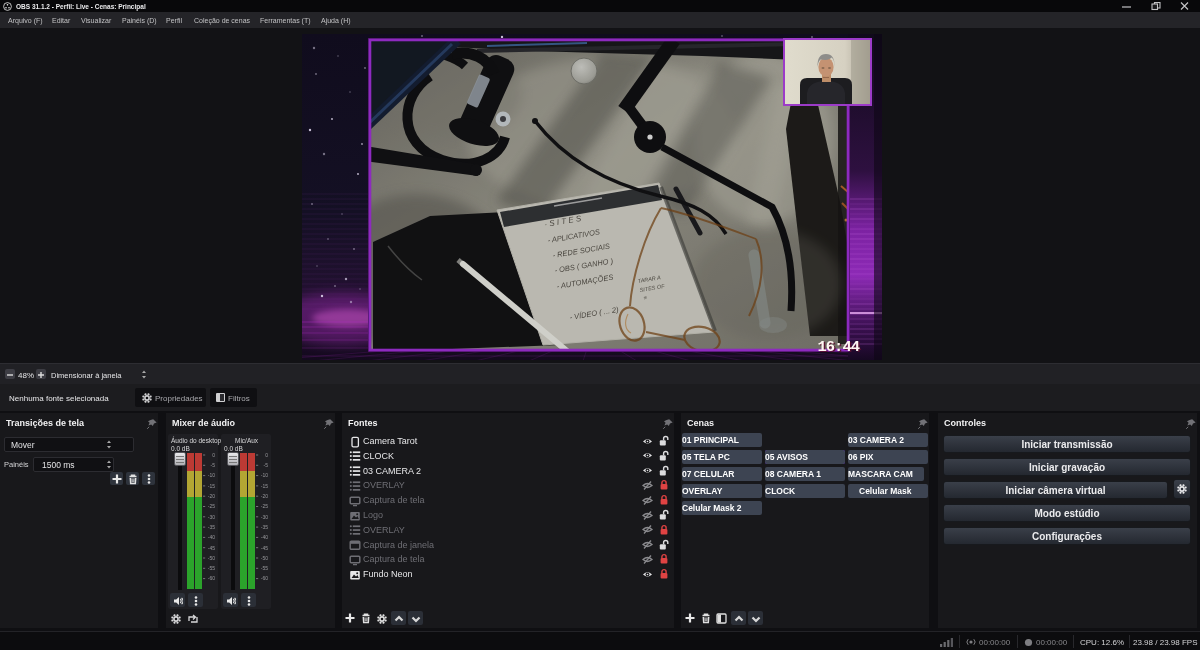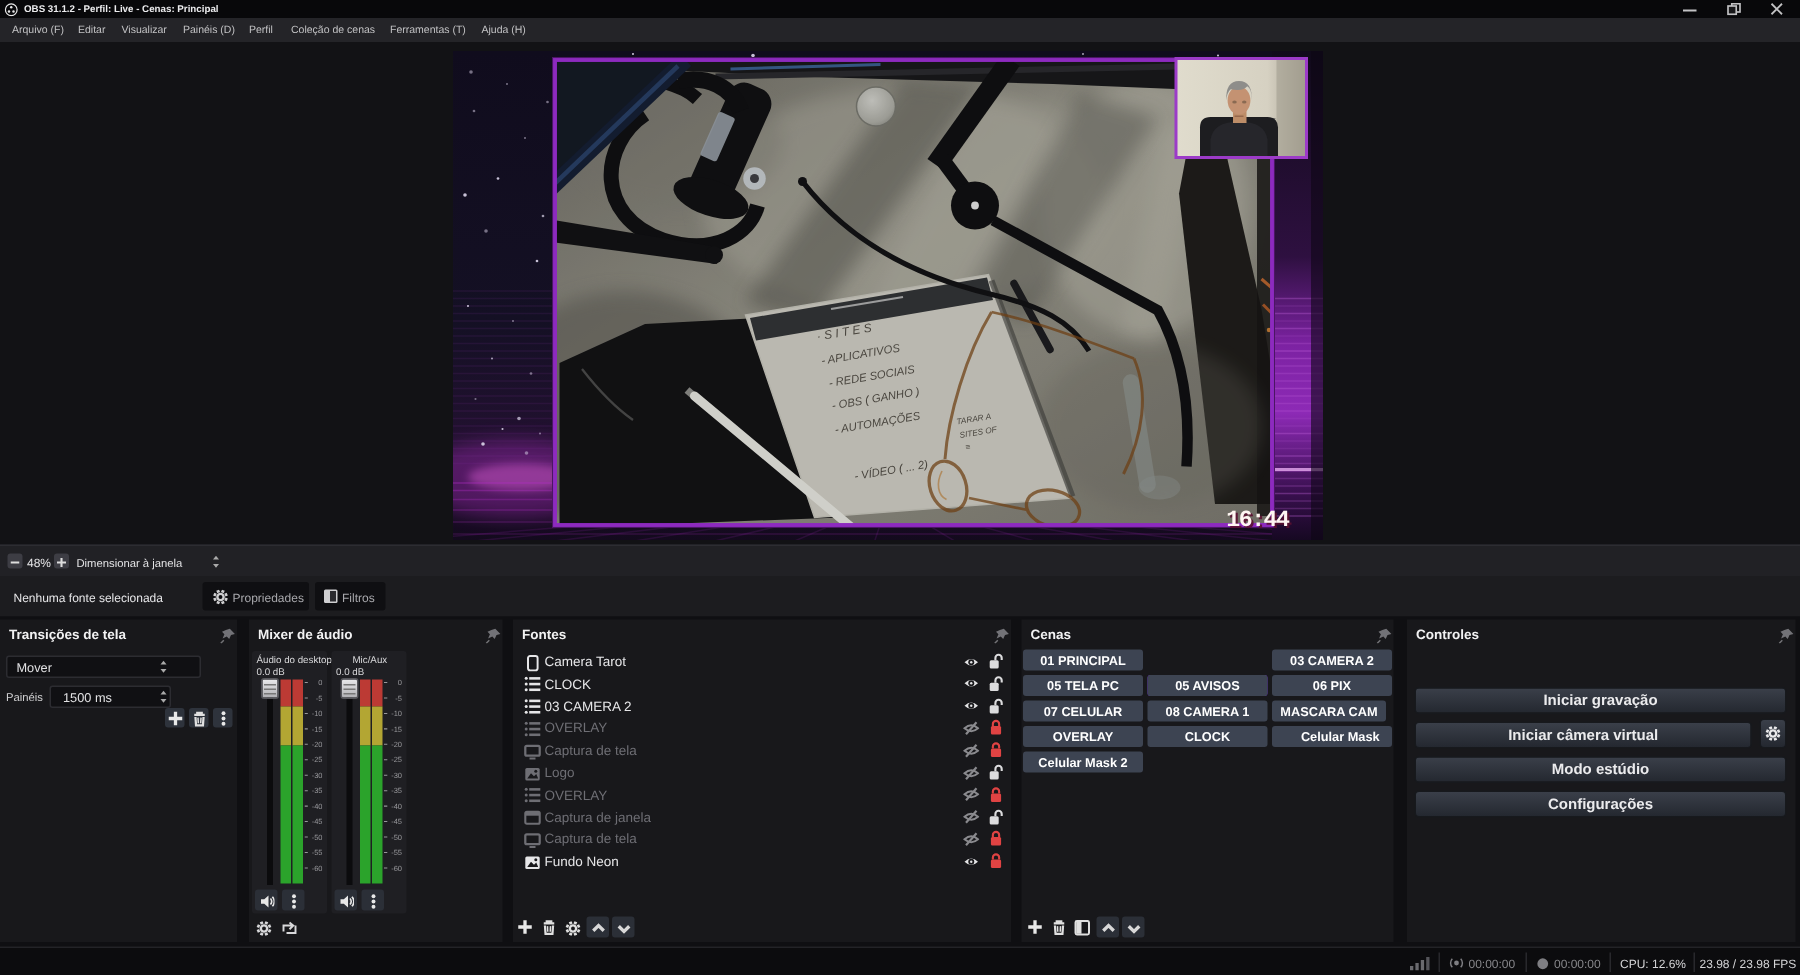--- a/index.html
+++ b/index.html
@@ -9,21 +9,21 @@
 .prev{left:0;top:28px;width:1200px;height:335px;background:#121215}
 .tb1{left:0;top:363px;width:1200px;height:21px;background:#212125;border-top:1px solid #2d2d32}
 .tb2{left:0;top:384px;width:1200px;height:27px;background:#1c1c1f}
 .dockarea{left:0;top:411px;width:1200px;height:220px;background:#0f0f12}
 .dock{position:absolute;top:2px;height:215px;background:#18181b}
 .dhead{position:absolute;left:6px;top:5px;font-size:9px;font-weight:bold;color:#f2f2f3;white-space:nowrap}
 .sbar{left:0;top:631px;width:1200px;height:19px;background:#0c0c0e;border-top:1px solid #232327;color:#88888c;font-size:8px}
 .sbar span{white-space:nowrap}
 .inp{position:absolute;background:#101013;border:1px solid #2c2c31;border-radius:2px;color:#e2e2e4;font-size:8.5px}
 .ibtn{position:absolute;width:13px;height:13px;background:#2e333c;border-radius:2px}
-.scn{position:absolute;height:14px;background:#3d4452;border-radius:2px;color:#fff;font-size:8.5px;font-weight:bold;text-align:center;line-height:14.5px;overflow:hidden;white-space:nowrap}
+.scn{position:absolute;height:14px;background:#3d4452;border-radius:2px;color:#fff;font-size:8.5px;font-weight:bold;text-align:left;line-height:14.5px;overflow:hidden;white-space:nowrap}
 .cbtn{position:absolute;left:5px;width:248px;height:18px;background:linear-gradient(#3a3f49,#242830);border:1px solid #17191d;border-radius:3px;color:#ebebed;font-size:10px;font-weight:bold;text-align:center;line-height:17px;white-space:nowrap}
 .srow{position:absolute;left:0;width:100%;height:15px;font-size:9px}
 </style></head><body>
 <div class="a ttl">
 <svg class="a" style="left:3px;top:1.5px" width="9" height="9" viewBox="0 0 12 12">
       <circle cx="6" cy="6" r="5.2" fill="none" stroke="#e8e8e8" stroke-width="1.1"></circle>
       <circle cx="6" cy="3.8" r="1.1" fill="#e8e8e8"></circle>
       <circle cx="4" cy="7.6" r="1.1" fill="#e8e8e8"></circle>
       <circle cx="8" cy="7.6" r="1.1" fill="#e8e8e8"></circle>
     </svg>
@@ -743,20 +743,21 @@
       <svg class="a" style="left:69px;top:200px" width="11" height="11" viewBox="0 0 11 11">
         <path d="M2.5 4.5 L6 8 L9.5 4.5" fill="none" stroke="#d8d8d8" stroke-width="2.2"></path>
       </svg>
     </div>
 <div class="dock" style="left:938px;width:259px">
       <div class="dhead">Controles</div>
       <svg class="a" style="left:247px;top:5px" width="11" height="11" viewBox="0 0 11 11">
         <path d="M7.2 1.2 l3.4 3.4 -2.6 0.8 -1.2 2.6 -1.6-1.6 -2.8 1.2 1.2-2.8 -1.6-1.6 2.6-1.2 z" fill="#8a8a8e" opacity=".8"></path>
         <line x1="3.2" y1="8.8" x2="1.2" y2="10.8" stroke="#8a8a8e" stroke-width="1" opacity=".8"></line>
       </svg>
+      <div class="cbtn" style="top:22px;width:248px">Iniciar transmissão</div>
       <div class="cbtn" style="top:45px;width:248px">Iniciar gravação</div>
       <div class="cbtn" style="top:68px;width:225px">Iniciar câmera virtual</div>
       <div class="cbtn" style="top:91px;width:248px">Modo estúdio</div>
       <div class="cbtn" style="top:114px;width:248px">Configurações</div>
       <div class="cbtn" style="left:235px;top:66px;width:18px;height:20px"></div>
       <svg class="a" style="left:238px;top:70px" width="13" height="13" viewBox="0 0 13 13">
         <circle cx="6" cy="6" r="2.1" fill="none" stroke="#e8e8ea" stroke-width="1.6"></circle>
         <line x1="8.9" y1="7.2" x2="10.5" y2="7.9" stroke="#e8e8ea" stroke-width="2"></line>
         <line x1="7.2" y1="8.9" x2="7.9" y2="10.5" stroke="#e8e8ea" stroke-width="2"></line>
         <line x1="4.8" y1="8.9" x2="4.1" y2="10.5" stroke="#e8e8ea" stroke-width="2"></line>

